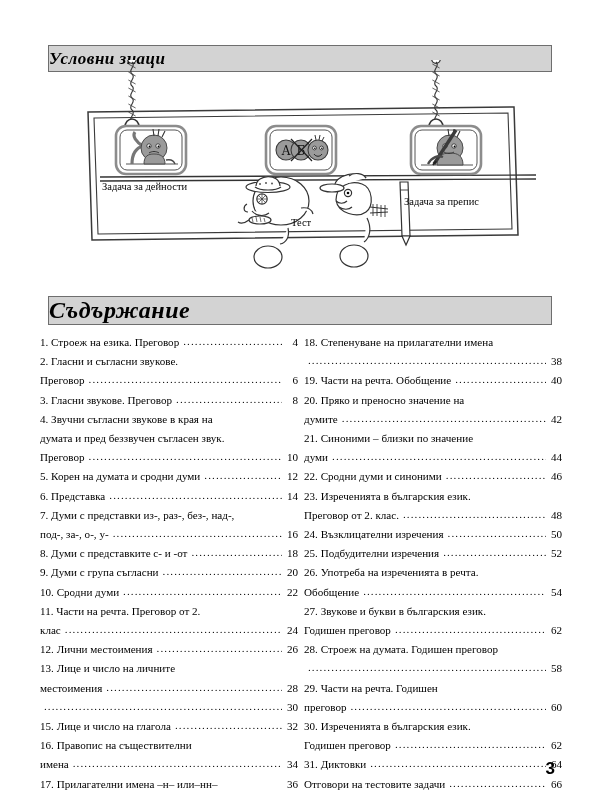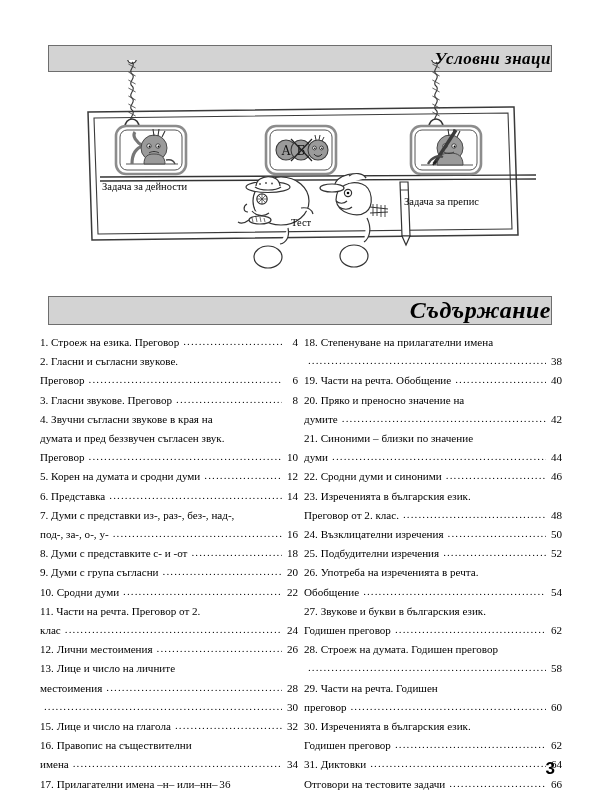--- a/index.html
+++ b/index.html
@@ -8,21 +8,21 @@
     font-family:"Liberation Serif","DejaVu Serif",serif;
     color:#000;overflow:hidden;position:relative;
   }
   .page{position:relative;width:600px;height:807px;}
 
   
   .banner{
     position:absolute;background:#d3d3d3;
     border:1px solid #6e6e6e;
     box-sizing:border-box;
-    display:flex;align-items:center;justify-content:flex-end;
+    display:flex;align-items:center;justify-content:flex-start;
   }
   .banner-title{
     font-style:italic;font-weight:bold;
     font-family:"Liberation Serif","DejaVu Serif",serif;
     letter-spacing:.5px;color:#000;
   }
   #signs-banner{left:48px;top:45px;width:504px;height:27px;}
   #signs-banner .banner-title{font-size:17px;}
   #toc-banner{left:48px;top:296px;width:504px;height:29px;}
   #toc-banner .banner-title{font-size:24px;}
@@ -44,20 +44,21 @@
   #toc{position:absolute;left:36px;top:333px;width:528px;height:420px;}
   .toc-col{
     position:absolute;top:0;width:258px;
     font-size:11.1px;line-height:19.2px;
   }
   #toc-col-left{left:4px;}
   #toc-col-right{left:268px;}
   .toc-line{
     display:flex;align-items:baseline;width:100%;
     white-space:nowrap;
+    justify-content:space-between;
   }
   .toc-text{flex:0 0 auto;}
   .toc-dots{
     flex:1 1 auto;overflow:hidden;min-width:4px;
     margin:0 3px 0 4px;
     font-size:11.1px;letter-spacing:1.1px;
     color:#000;position:relative;top:-1px;
   }
   .toc-dots::after{
     content:"............................................................................";

